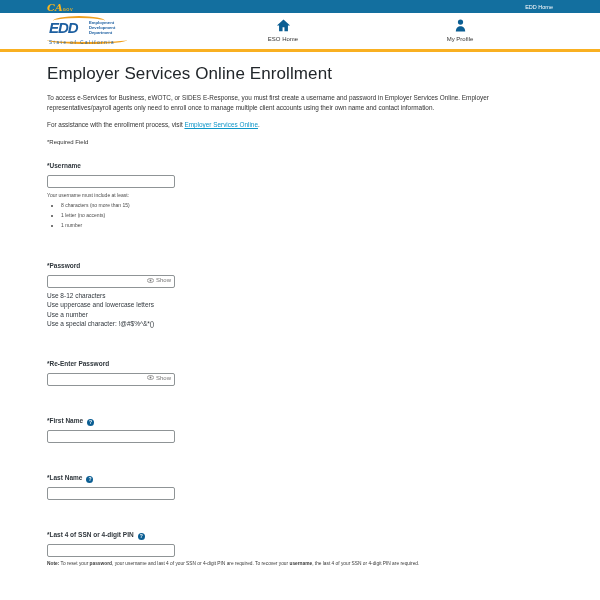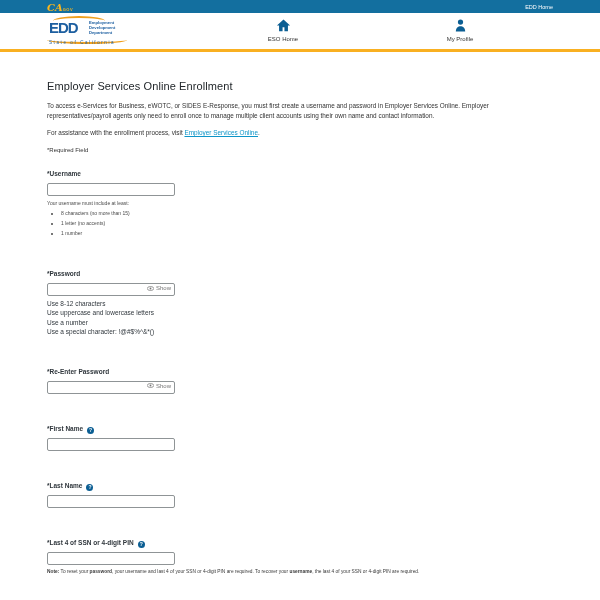--- a/index.html
+++ b/index.html
@@ -20,36 +20,36 @@
   .site-header { height: 39px; background: #ffffff; border-bottom: 3px solid #f9b021; }
   .header-inner { width: 506px; margin: 0 auto; height: 100%; position: relative; }
 
   
   .edd-logo { position: absolute; left: 0; top: 4px; width: 86px; height: 30px; cursor: pointer; }
   .edd-swoosh-top { position: absolute; left: 6px; top: -1px; width: 52px; height: 10px;
     border-top: 2px solid #f0a01e; border-radius: 50% 50% 0 0; }
   .edd-swoosh-bottom { position: absolute; left: 0px; top: 19px; width: 80px; height: 8px;
     border-bottom: 2px solid #f0a01e; border-radius: 0 0 50% 50%; }
   .edd-word { position: absolute; left: 2px; top: 3px; font-size: 15px; font-weight: bold;
-    color: #1d5fa0; letter-spacing: -1px; line-height: 15px; }
+    font-style: italic; color: #1d5fa0; letter-spacing: -1px; line-height: 15px; }
   .edd-dept { position: absolute; left: 42px; top: 3px; font-size: 4.2px; font-weight: bold;
     color: #1d5fa0; line-height: 5.2px; }
   .edd-state { position: absolute; left: 2px; top: 23px; font-size: 4.5px; color: #1d5fa0;
     letter-spacing: 1.6px; white-space: nowrap; }
 
   
   .nav-item { position: absolute; top: 5px; width: 70px; text-align: center; cursor: pointer; }
   .nav-item .nav-icon { display: block; height: 15px; }
   .nav-item .nav-label { display: block; font-size: 6px; color: #333; margin-top: 3px; }
   .nav-eso { left: 201px; }
   .nav-profile { left: 378px; }
 
   
   .main { width: 506px; margin: 0 auto; }
-  .page-title { margin-top: 28px; font-size: 11px; font-weight: 500; color: #22272b;
+  .page-title { margin-top: 12px; font-size: 17px; font-weight: 500; color: #22272b;
     letter-spacing: .1px; }
   .intro { margin-top: 9px; font-size: 6.4px; line-height: 10px; color: #333; }
   .assist { margin-top: 8px; font-size: 6.4px; color: #333; }
   .assist a { color: #0d95c8; text-decoration: underline; }
   .required-note { margin-top: 11px; font-size: 6px; color: #333; }
 
   
   .form { margin-top: 4px; }
   .group { margin-top: 9px; }
   .field-label { font-size: 6.5px; font-weight: bold; color: #30373d; display: inline-block; }

